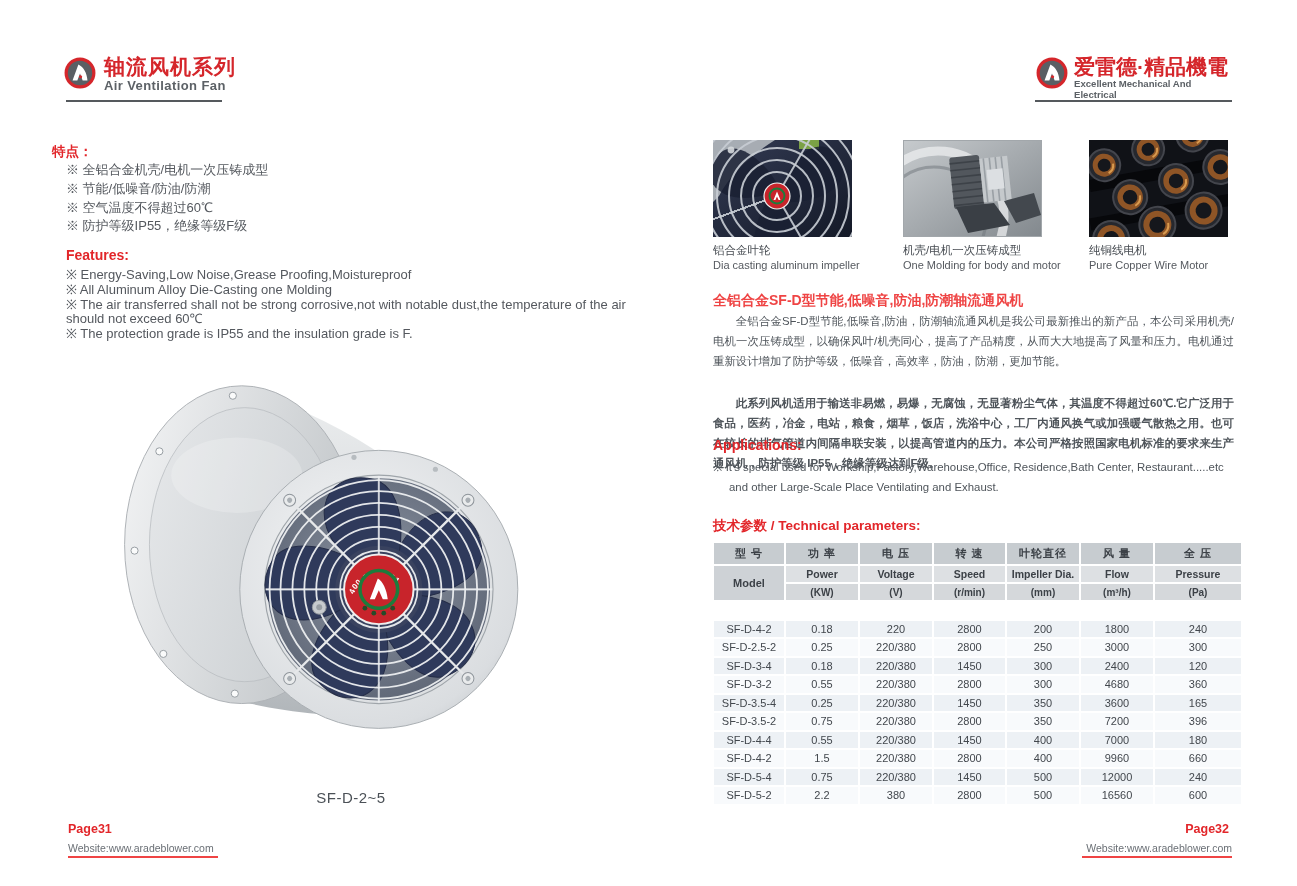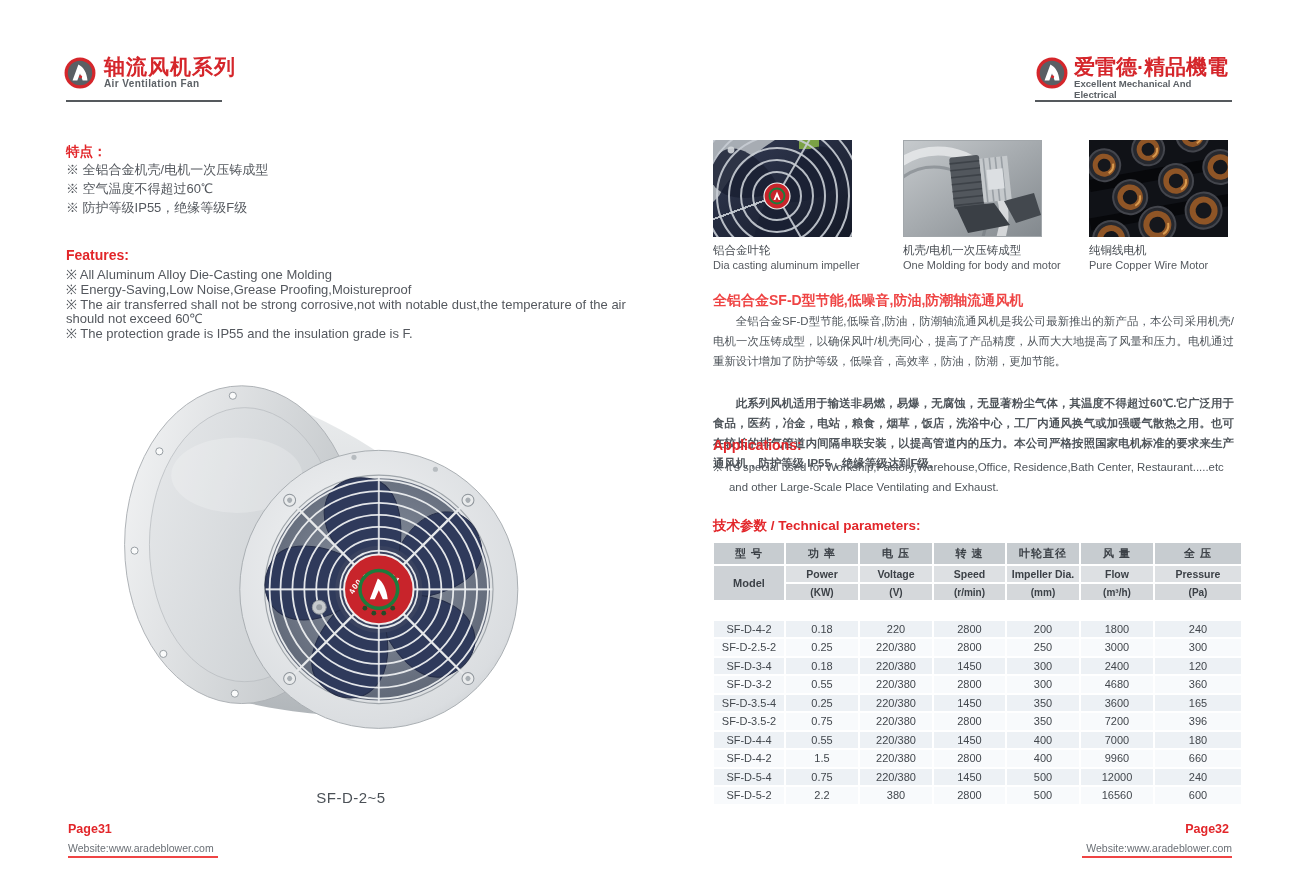--- a/index.html
+++ b/index.html
@@ -2,21 +2,21 @@
 <html><head>
 <meta charset="utf-8">
 <style>
   * { margin:0; padding:0; box-sizing:border-box; }
   html,body { width:1297px; height:886px; background:#ffffff;
     font-family:"Liberation Sans", sans-serif; color:#4a4f55; overflow:hidden; }
   .abs { position:absolute; }
 
   
   .brand-title { font-size:21px; font-weight:bold; color:#d5262b; letter-spacing:1px; line-height:23px; }
-  .brand-sub   { font-size:10px; font-weight:bold; color:#5c6166; letter-spacing:.4px; }
+  .brand-sub   { font-size:13px; font-weight:bold; color:#5c6166; letter-spacing:.4px; }
   .brand-rule  { height:2px; background:#55595d; }
 
   
   .sec-head { font-size:13.5px; font-weight:bold; color:#e2262a; }
   ul.feat { list-style:none; }
   ul.feat li { font-size:13px; color:#54585e; }
   .feat-cn li { line-height:18.8px; }
   .feat-en li { line-height:14.8px; }
 
   
@@ -95,31 +95,32 @@
         <circle cx="1" cy="7" r="3" fill="#d5262b"></circle>
       </svg>
     </span>
     <div class="abs" style="left:40px;top:0;width:200px;">
       <div class="brand-title">轴流风机系列</div>
       <div class="brand-sub">Air Ventilation Fan</div>
     </div>
   </div>
   <div class="abs brand-rule" style="left:66px;top:100px;width:156px;"></div>
 
-  <div class="abs sec-head" style="left:66px;top:143px;">特点：</div>
+  <div class="abs sec-head" style="left:52px;top:143px;">特点：</div>
   <ul class="abs feat feat-cn" style="left:66px;top:161px;width:560px;">
     <li>※ 全铝合金机壳/电机一次压铸成型</li>
+    <li>※ 节能/低噪音/防油/防潮</li>
     <li>※ 空气温度不得超过60℃</li>
     <li>※ 防护等级IP55，绝缘等级F级</li>
   </ul>
 
   <div class="abs sec-head" style="left:66px;top:247px;font-size:14px;">Features:</div>
   <ul class="abs feat feat-en" style="left:66px;top:268px;width:565px;">
+    <li>※ Energy-Saving,Low Noise,Grease Proofing,Moistureproof</li>
     <li>※ All Aluminum Alloy Die-Casting one Molding</li>
-    <li>※ Energy-Saving,Low Noise,Grease Proofing,Moistureproof</li>
     <li>※ The air transferred shall not be strong corrosive,not with notable dust,the temperature of the air should not exceed 60℃</li>
     <li>※ The protection grade is IP55 and the insulation grade is F.</li>
   </ul>
 
   <div class="abs" style="left:86px;top:358px;width:530px;height:425px;">
     <svg width="530" height="425" viewBox="0 0 530 428">
 
       <path d="M 155 30 C 210 48 260 72 300 100 L 305 362 C 250 362 195 356 155 346 Z" fill="url(#gBody)"></path>
 
       <ellipse cx="155" cy="188" rx="118" ry="160" fill="url(#gFlange)" stroke="#aeb2b6" stroke-width="1"></ellipse>

